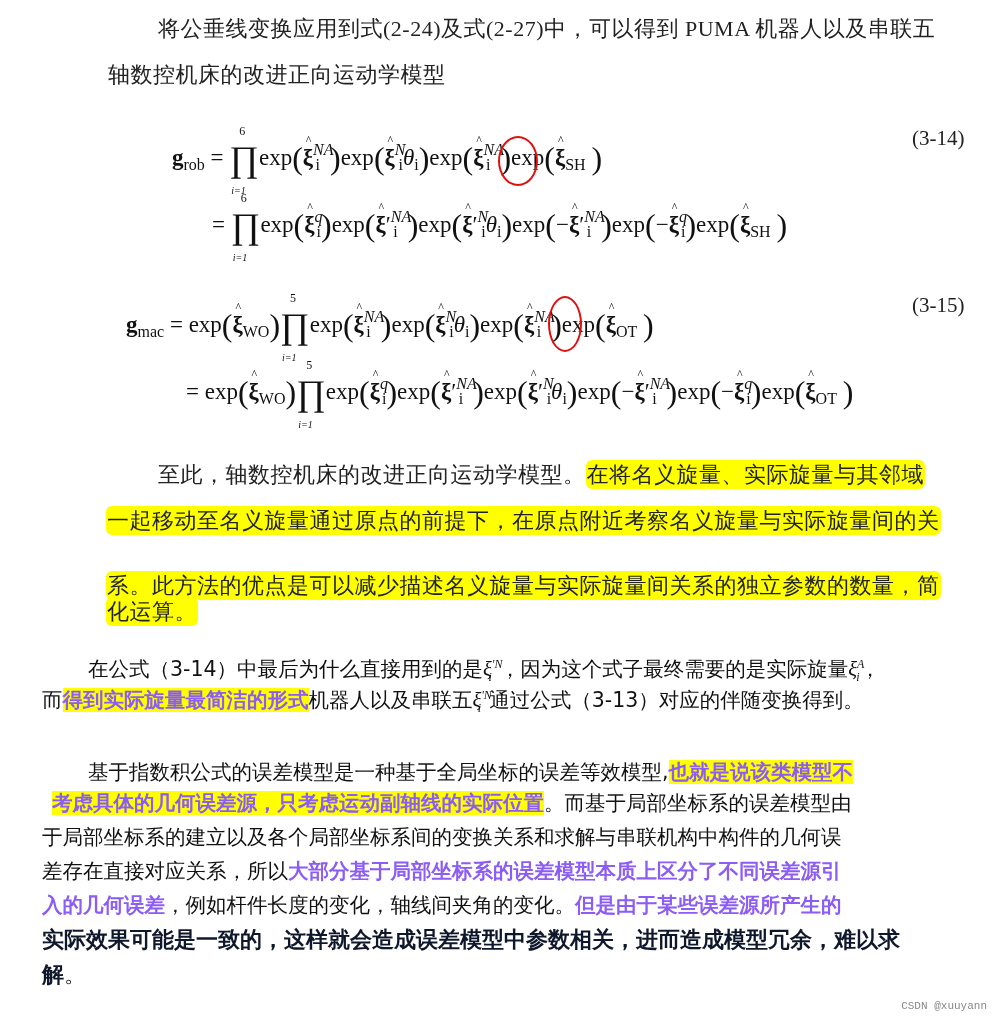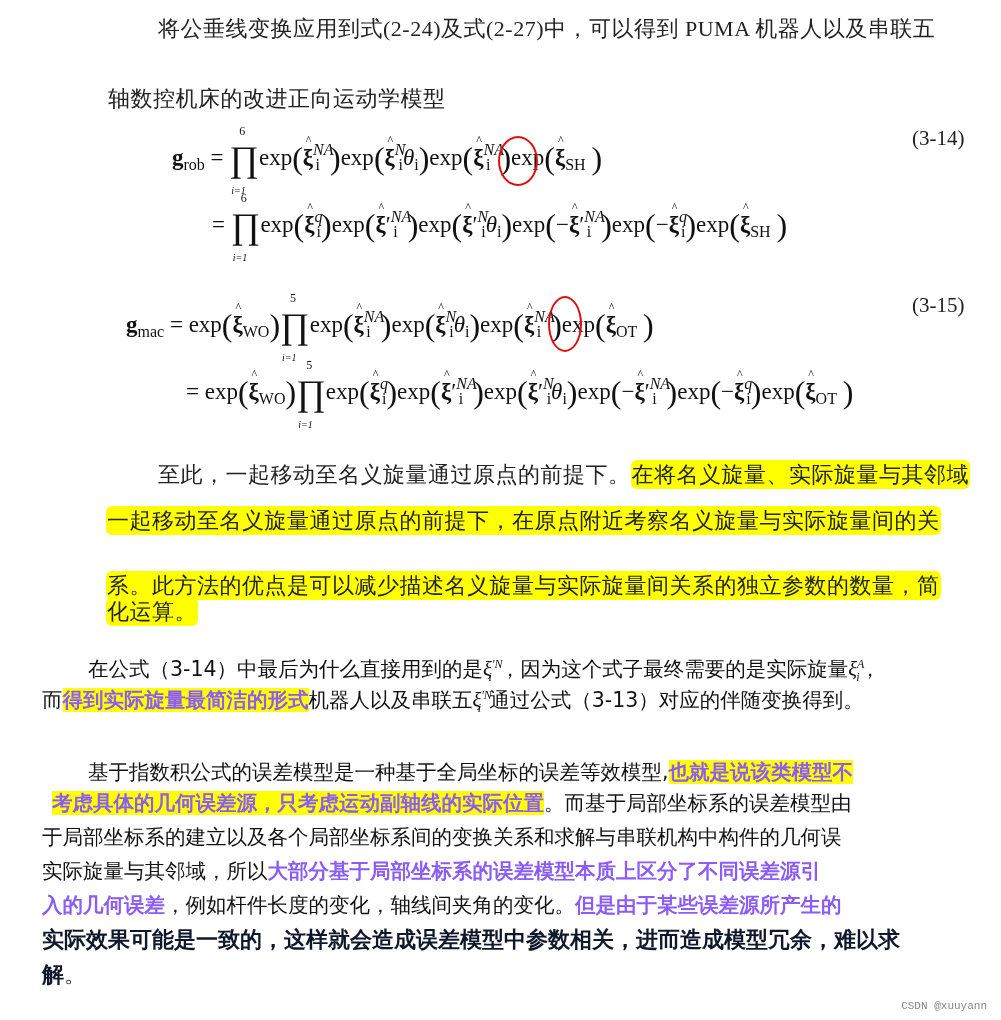--- a/index.html
+++ b/index.html
@@ -25,21 +25,21 @@
   .xi::before { content:"^"; position:absolute; top:-12px; left:3px; font-size:12px; font-weight:normal; }
   .circle { position:absolute; border:2px solid #e01010; border-radius:50%; }
   .p2 { font-size:20.5px; color:#111; }
   .math-i { font-family:"Liberation Serif","DejaVu Serif",serif; font-style:italic; }
   .watermark { position:absolute; right:14px; bottom:8px; font-size:11px; color:#888; font-family:Liberation Mono, monospace; }
 </style>
 </head>
 <body>
 
 <div class="line serif p1" style="left:158px; top:14px;">将公垂线变换应用到式(2-24)及式(2-27)中，可以得到 PUMA 机器人以及串联五</div>
-<div class="line serif p1" style="left:108px; top:60px;margin-top:24px;">轴数控机床的改进正向运动学模型</div>
+<div class="line serif p1" style="left:108px; top:60px;">轴数控机床的改进正向运动学模型</div>
 
 <div class="eqnum" style="left:912px; top:126px;text-align:center;">(3-14)</div>
 <div class="eq" style="left:172px; top:138px;">
   <span class="bold-g">g</span><span class="sub">rob</span>
   = <span class="prod"><span class="top">6</span>∏<span class="bot">i=1</span></span>exp<span class="paren">(</span><span class="xi">ξ</span><span class="sup">NA</span><span class="sub" style="margin-left:-18px">i</span><span style="margin-left:10px"></span><span class="paren">)</span>exp<span class="paren">(</span><span class="xi">ξ</span><span class="sup">N</span><span class="sub" style="margin-left:-7px">i</span><i>θ</i><span class="sub">i</span><span class="paren">)</span>exp<span class="paren">(</span><span class="xi">ξ</span><span class="sup">NA</span><span class="sub" style="margin-left:-18px">i</span><span style="margin-left:10px"></span><span class="paren">)</span>exp<span class="paren">(</span><span class="xi">ξ</span><span class="sub">SH</span>&nbsp;<span class="paren">)</span>
 </div>
 <div class="circle" style="left:498px; top:136px; width:36px; height:46px;"></div>
 <div class="eq" style="left:212px; top:205px;">
   = <span class="prod"><span class="top">6</span>∏<span class="bot">i=1</span></span>exp<span class="paren">(</span><span class="xi">ξ</span><span class="sup">q</span><span class="sub" style="margin-left:-6px">i</span><span class="paren">)</span>exp<span class="paren">(</span><span class="xi">ξ</span>′<span class="sup">NA</span><span class="sub" style="margin-left:-18px">i</span><span style="margin-left:10px"></span><span class="paren">)</span>exp<span class="paren">(</span><span class="xi">ξ</span>′<span class="sup">N</span><span class="sub" style="margin-left:-7px">i</span><i>θ</i><span class="sub">i</span><span class="paren">)</span>exp<span class="paren">(</span>−<span class="xi">ξ</span>′<span class="sup">NA</span><span class="sub" style="margin-left:-18px">i</span><span style="margin-left:10px"></span><span class="paren">)</span>exp<span class="paren">(</span>−<span class="xi">ξ</span><span class="sup">q</span><span class="sub" style="margin-left:-6px">i</span><span class="paren">)</span>exp<span class="paren">(</span><span class="xi">ξ</span><span class="sub">SH</span>&nbsp;<span class="paren">)</span>
 </div>
@@ -48,21 +48,21 @@
 <div class="eq" style="left:126px; top:305px;">
   <span class="bold-g">g</span><span class="sub">mac</span>
   = exp<span class="paren">(</span><span class="xi">ξ</span><span class="sub">WO</span><span class="paren">)</span><span class="prod"><span class="top">5</span>∏<span class="bot">i=1</span></span>exp<span class="paren">(</span><span class="xi">ξ</span><span class="sup">NA</span><span class="sub" style="margin-left:-18px">i</span><span style="margin-left:10px"></span><span class="paren">)</span>exp<span class="paren">(</span><span class="xi">ξ</span><span class="sup">N</span><span class="sub" style="margin-left:-7px">i</span><i>θ</i><span class="sub">i</span><span class="paren">)</span>exp<span class="paren">(</span><span class="xi">ξ</span><span class="sup">NA</span><span class="sub" style="margin-left:-18px">i</span><span style="margin-left:10px"></span><span class="paren">)</span>exp<span class="paren">(</span><span class="xi">ξ</span><span class="sub">OT</span>&nbsp;<span class="paren">)</span>
 </div>
 <div class="circle" style="left:548px; top:296px; width:30px; height:52px;"></div>
 <div class="eq" style="left:186px; top:372px;">
   = exp<span class="paren">(</span><span class="xi">ξ</span><span class="sub">WO</span><span class="paren">)</span><span class="prod"><span class="top">5</span>∏<span class="bot">i=1</span></span>exp<span class="paren">(</span><span class="xi">ξ</span><span class="sup">q</span><span class="sub" style="margin-left:-6px">i</span><span class="paren">)</span>exp<span class="paren">(</span><span class="xi">ξ</span>′<span class="sup">NA</span><span class="sub" style="margin-left:-18px">i</span><span style="margin-left:10px"></span><span class="paren">)</span>exp<span class="paren">(</span><span class="xi">ξ</span>′<span class="sup">N</span><span class="sub" style="margin-left:-7px">i</span><i>θ</i><span class="sub">i</span><span class="paren">)</span>exp<span class="paren">(</span>−<span class="xi">ξ</span>′<span class="sup">NA</span><span class="sub" style="margin-left:-18px">i</span><span style="margin-left:10px"></span><span class="paren">)</span>exp<span class="paren">(</span>−<span class="xi">ξ</span><span class="sup">q</span><span class="sub" style="margin-left:-6px">i</span><span class="paren">)</span>exp<span class="paren">(</span><span class="xi">ξ</span><span class="sub">OT</span>&nbsp;<span class="paren">)</span>
 </div>
 
 <div class="line serif p1" style="left:158px; top:460px;">
-  <span>至此，一起移动至名义旋量通过原点的前提下。</span><span class="hl">在将名义旋量、实际旋量与其邻域</span>
+  <span>至此，轴数控机床的改进正向运动学模型。</span><span class="hl">在将名义旋量、实际旋量与其邻域</span>
 </div>
 <div class="line serif p1" style="left:106px; top:506px;">
   <span class="hl">一起移动至名义旋量通过原点的前提下，在原点附近考察名义旋量与实际旋量间的关</span>
 </div>
 <div class="line serif p1" style="left:106px; top:551px;margin-top:20px;">
   <span class="hl">系。此方法的优点是可以减少描述名义旋量与实际旋量间关系的独立参数的数量，简</span>
 </div>
 <div class="line serif p1" style="left:106px; top:597px;">
   <span class="hl">化运算。</span>
 </div>
@@ -77,21 +77,21 @@
 <div class="line sans p2" style="left:88px; top:758px;">
   <span>基于指数积公式的误差模型是一种基于全局坐标的误差等效模型,</span><span class="hlsq red">也就是说该类模型不</span>
 </div>
 <div class="line sans p2" style="left:52px; top:789px;">
   <span class="hlsq red">考虑具体的几何误差源，只考虑运动副轴线的实际位置</span><span>。而基于局部坐标系的误差模型由</span>
 </div>
 <div class="line sans p2" style="left:42px; top:823px;">
   <span>于局部坐标系的建立以及各个局部坐标系间的变换关系和求解与串联机构中构件的几何误</span>
 </div>
 <div class="line sans p2" style="left:42px; top:857px;">
-  <span>实际旋量与其邻域，所以</span><span class="red">大部分基于局部坐标系的误差模型本质上区分了不同误差源引</span>
+  <span>差存在直接对应关系，所以</span><span class="red">大部分基于局部坐标系的误差模型本质上区分了不同误差源引</span>
 </div>
 <div class="line sans p2" style="left:42px; top:891px;">
   <span class="red">入的几何误差</span><span>，例如杆件长度的变化，轴线间夹角的变化。</span><span class="red">但是由于某些误差源所产生的</span>
 </div>
 <div class="line serif p2" style="left:42px; top:925px; font-size:22px;">
   <span class="redn" style="font-weight:bold">实际效果可能是一致的，这样就会造成误差模型中参数相关，进而造成模型冗余，难以求</span>
 </div>
 <div class="line serif p2" style="left:42px; top:960px; font-size:22px;">
   <span class="redn" style="font-weight:bold">解</span><span>。</span>
 </div>

